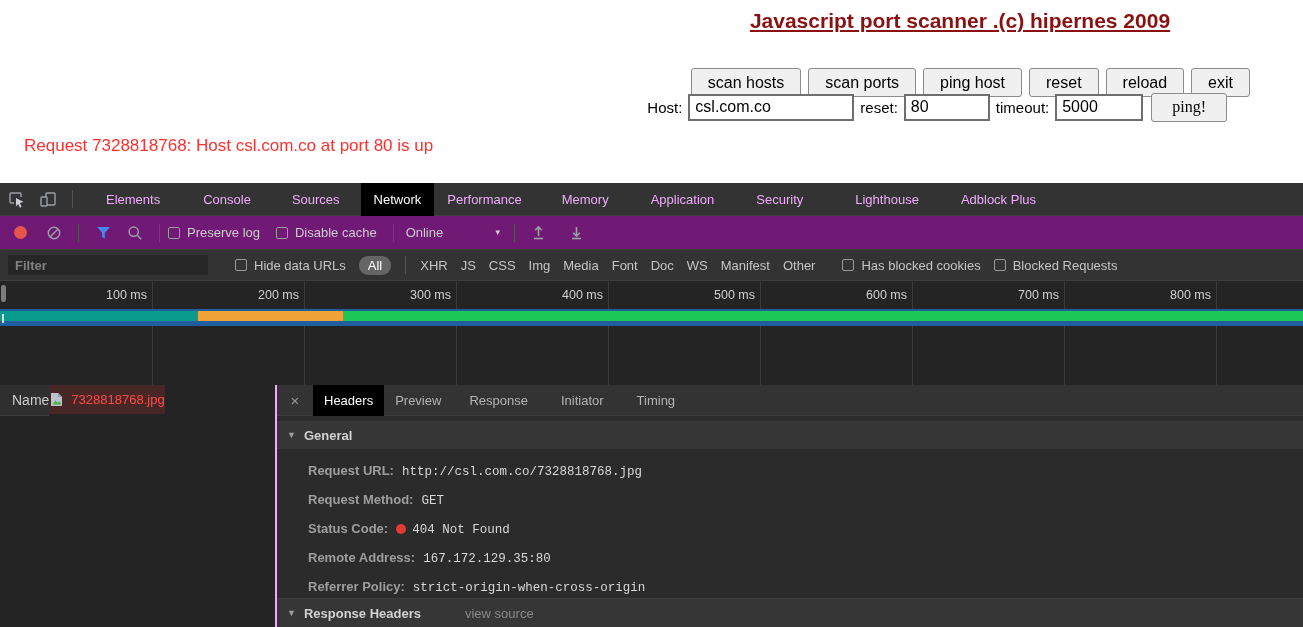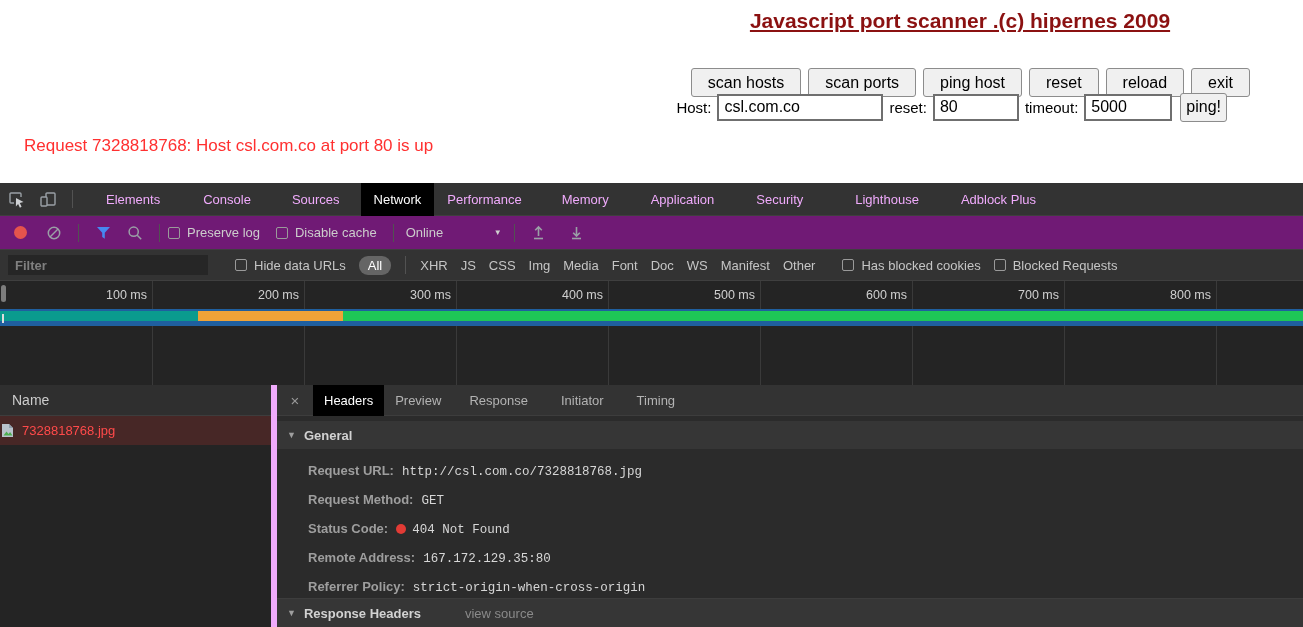--- a/index.html
+++ b/index.html
@@ -32,21 +32,21 @@
     display: flex; align-items: center; gap: 6px; font-size: 15px; color: #000;
   }
   .txt {
     font-family: "Liberation Sans", sans-serif;
     height: 27px; border: 2px solid #6f6f6f; font-size: 16px;
     padding: 1px 5px; color: #000; background: #fff;
   }
   .txt.host { width: 166px; }
   .txt.port { width: 86px; }
   .txt.timeout { width: 88px; }
-  .push.ping { padding: 3px 5px; margin-left: 2px; }
+  .push.ping { padding: 3px 20px; margin-left: 2px; font-family: Liberation Serif, serif; }
   .status-line {
     position: absolute; left: 24px; top: 136px;
     font-size: 17px; color: #ff3030;
   }
 
   
   #devtools {
     position: absolute; top: 183px; left: 0; width: 1303px; height: 444px;
     background: #242424; color: #c9c9c9; font-size: 13px;
   }
@@ -95,21 +95,21 @@
   .strip-top { height: 2px; background: #1f5f9f; }
   .strip-mid { height: 10px; position: relative; background: #1ec656; }
   .strip-bot { height: 5px; background: #1f5f9f; }
   .seg { position: absolute; top: 0; bottom: 0; }
   .seg.teal { left: 0; width: 198px; background: #0a9b8e; }
   .seg.orange { left: 198px; width: 145px; background: #efa338; }
   .seg.green { left: 343px; right: 0; background: #1ec656; }
   .strip-tick { position: absolute; left: 2px; top: 3px; width: 2px; height: 9px; background: #dddddd; }
 
   .dt-bottom { height: 242px; display: flex; }
-  .left-col { width: 277px; flex: 0 0 277px; background: #242424; border-right: 6px solid #f0abfc; display: flex; flex-direction: column; }
+  .left-col { width: 277px; flex: 0 0 277px; background: #242424; border-right: 2px solid #f0abfc; display: flex; }
   .name-header { height: 31px; line-height: 31px; background: #2f2f2f; border-bottom: 1px solid #3d3d3d; padding-left: 12px; color: #cccccc; font-size: 14px; }
   .req-row { height: 29px; background: #472726; color: #ff4a4a; display: flex; align-items: center; padding-left: 0; gap: 7px; font-size: 13px; cursor: pointer; }
 
   .right-col { flex: 1; display: flex; flex-direction: column; background: #2b2b2b; }
   .detail-tabs { height: 31px; background: #333333; display: flex; align-items: center; border-bottom: 1px solid #3d3d3d; flex: 0 0 31px; }
   .close-x { width: 36px; text-align: center; color: #9a9a9a; font-size: 15px; cursor: pointer; }
   .detail-tab { padding: 0 11px; height: 31px; line-height: 31px; color: #b3b3b3; cursor: pointer; }
   .detail-tab.active { background: #000; color: #fff; }
   .detail-body { flex: 1; position: relative; background: #2b2b2b; }
   .section-bar { height: 28px; background: #363636; display: flex; align-items: center; padding-left: 10px; gap: 8px; }

